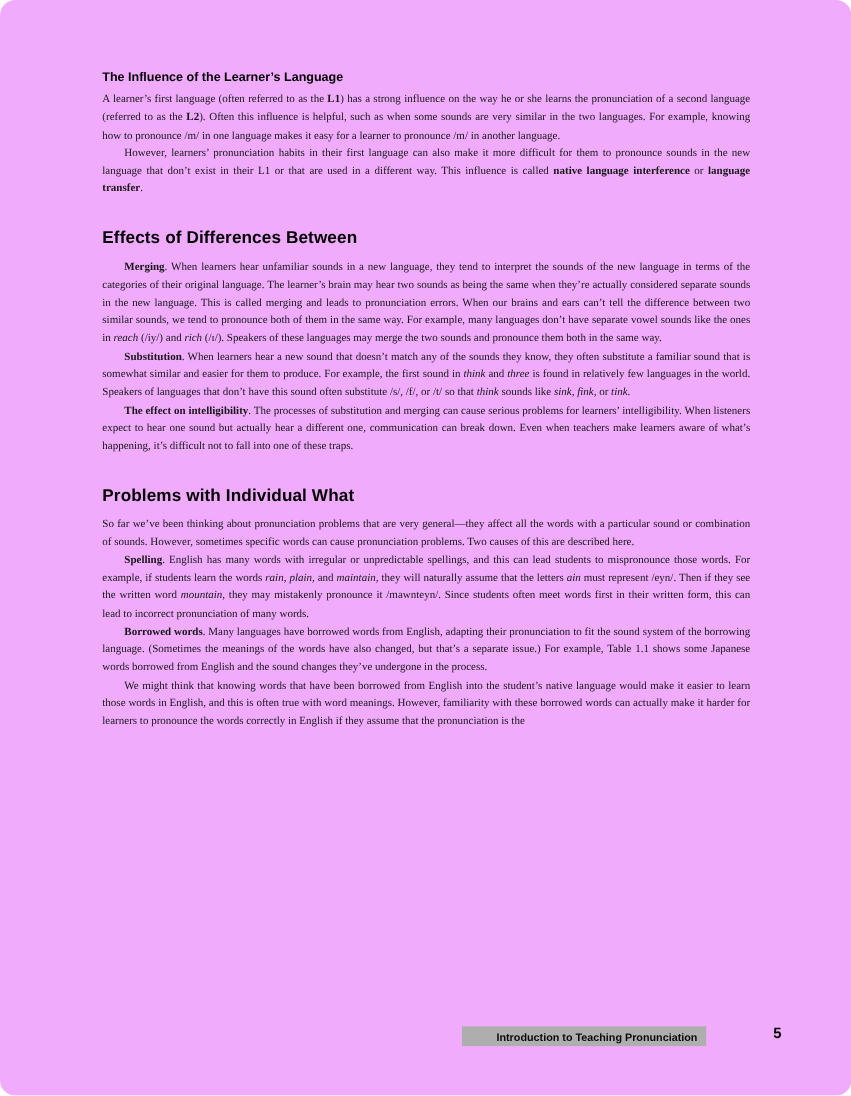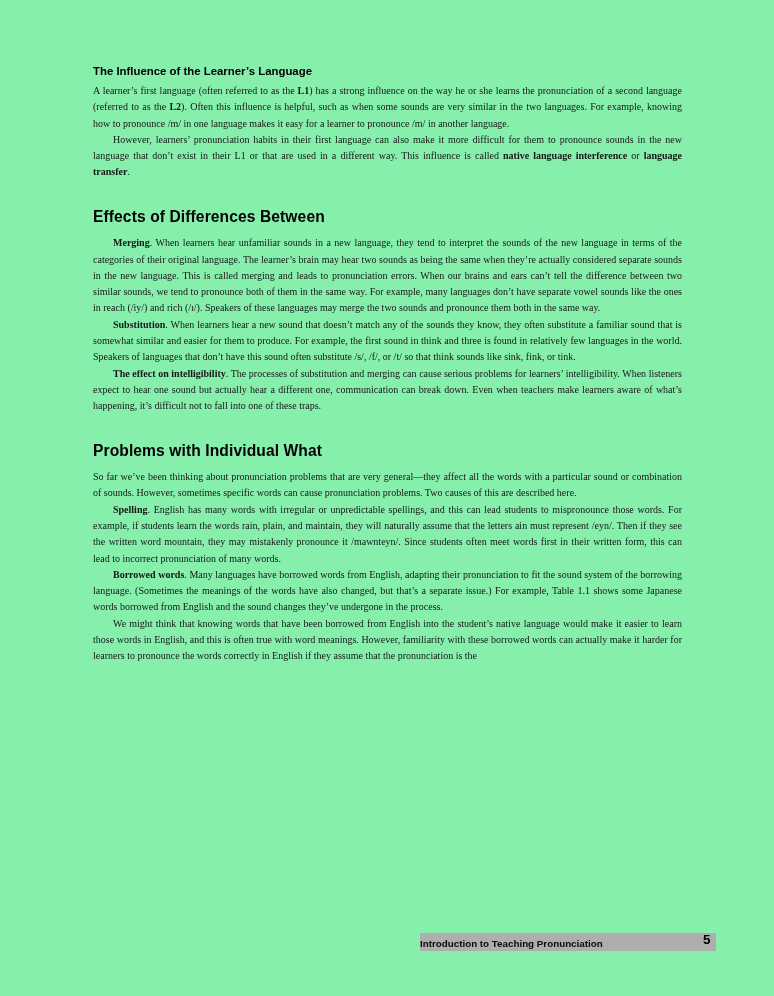--- a/index.html
+++ b/index.html
@@ -1,24 +1,25 @@
 <!DOCTYPE html>
 <html><head>
 <meta charset="utf-8">
 <style>
   * { margin: 0; padding: 0; box-sizing: border-box; }
   html, body { background: #ffffff; }
   .page {
     position: relative;
     width: 774px;
     height: 996px;
-    background: #86efac;
+    background: #f0abfc;
     overflow: hidden;
     font-family: "Liberation Serif", serif;
     color: #161616;
+    border-radius: 14px;
   }
   .content {
     position: absolute;
     left: 93px;
     top: 64px;
     width: 589px;
   }
   .para {
     font-family: "Liberation Serif", serif;
     font-size: 10px;
@@ -39,29 +40,29 @@
     font-family: Liberation Sans, sans-serif;
     font-weight: bold;
     font-size: 15.6px;
     line-height: 19.5px;
     letter-spacing: 0.1px;
     color: #000;
     margin-top: 26px;
     margin-bottom: 9px;
   }
   .b { font-weight: bold; }
-  .i { }
+  .i { font-style: italic; }
   .footer-bar {
     position: absolute;
     left: 420px;
     top: 933px;
-    width: 296px;
+    width: 222px;
     height: 18px;
     background: #aeaeae;
-    text-align: left;
+    text-align: right;
     padding-right: 8px;
     line-height: 18px;
   }
   .footer-bar span {
     font-family: "Liberation Sans", sans-serif;
     font-weight: bold;
     font-size: 9.8px;
     color: #0a0a0a;
   }
   .page-num {

